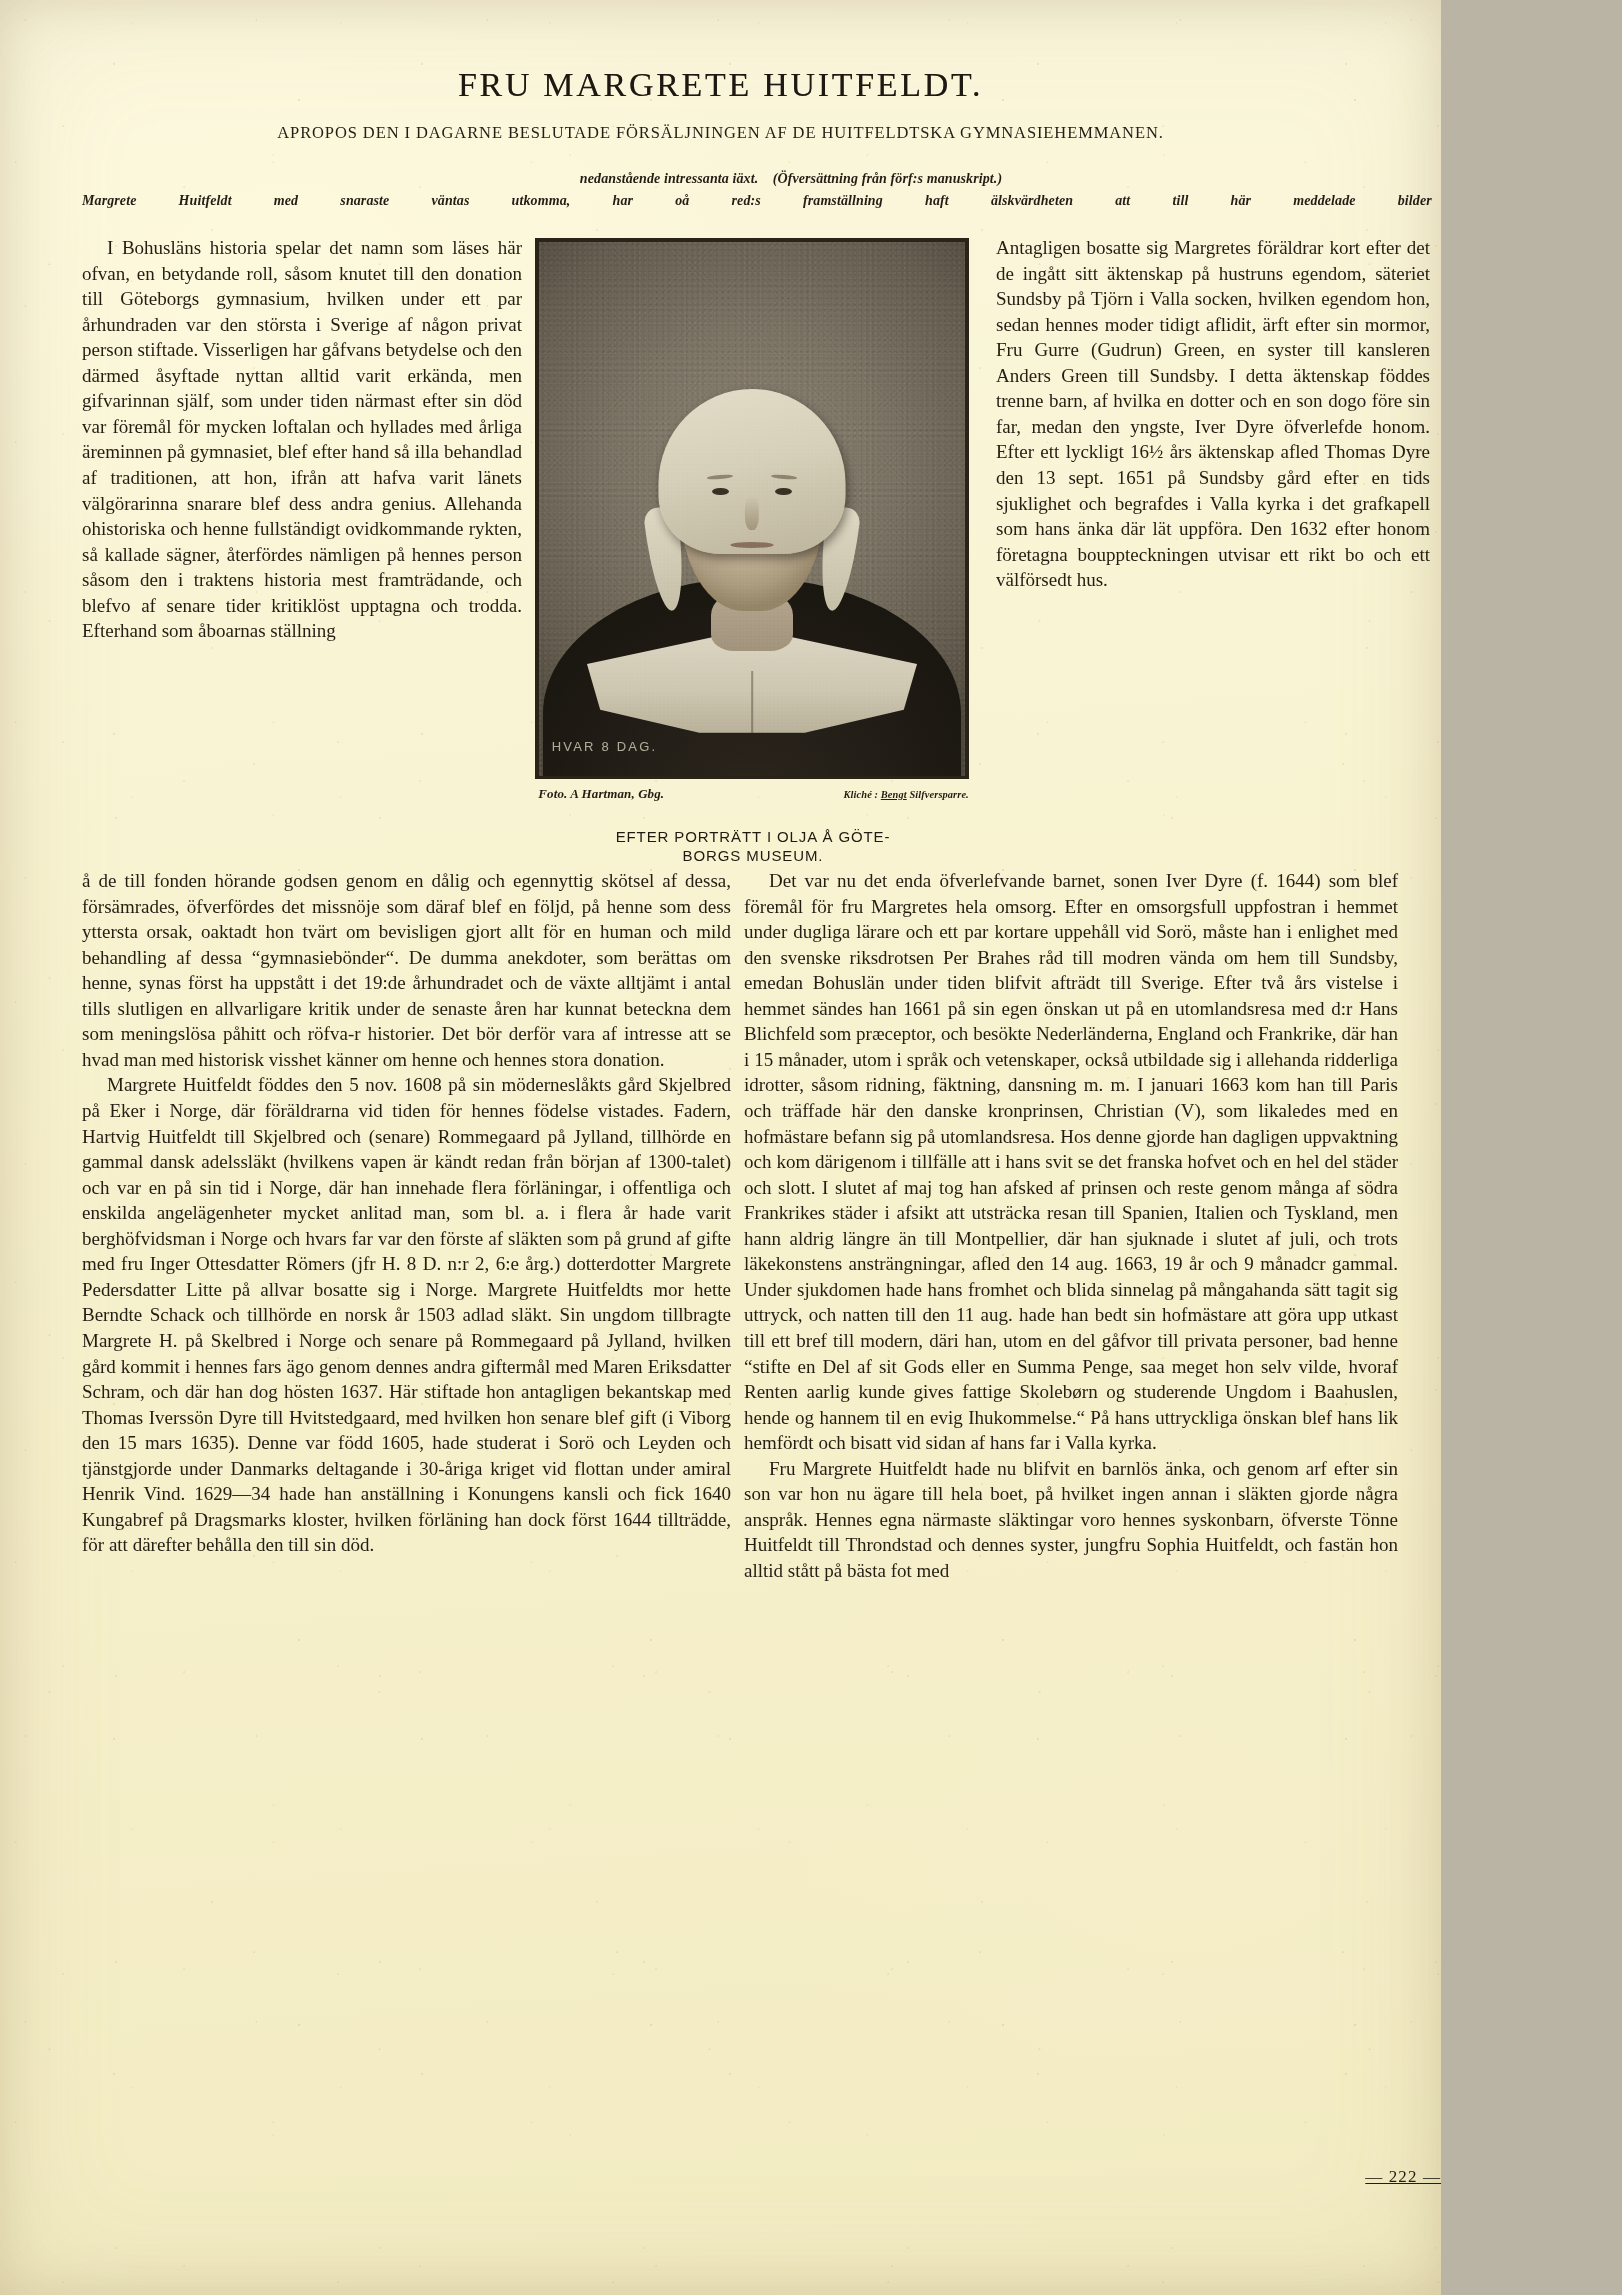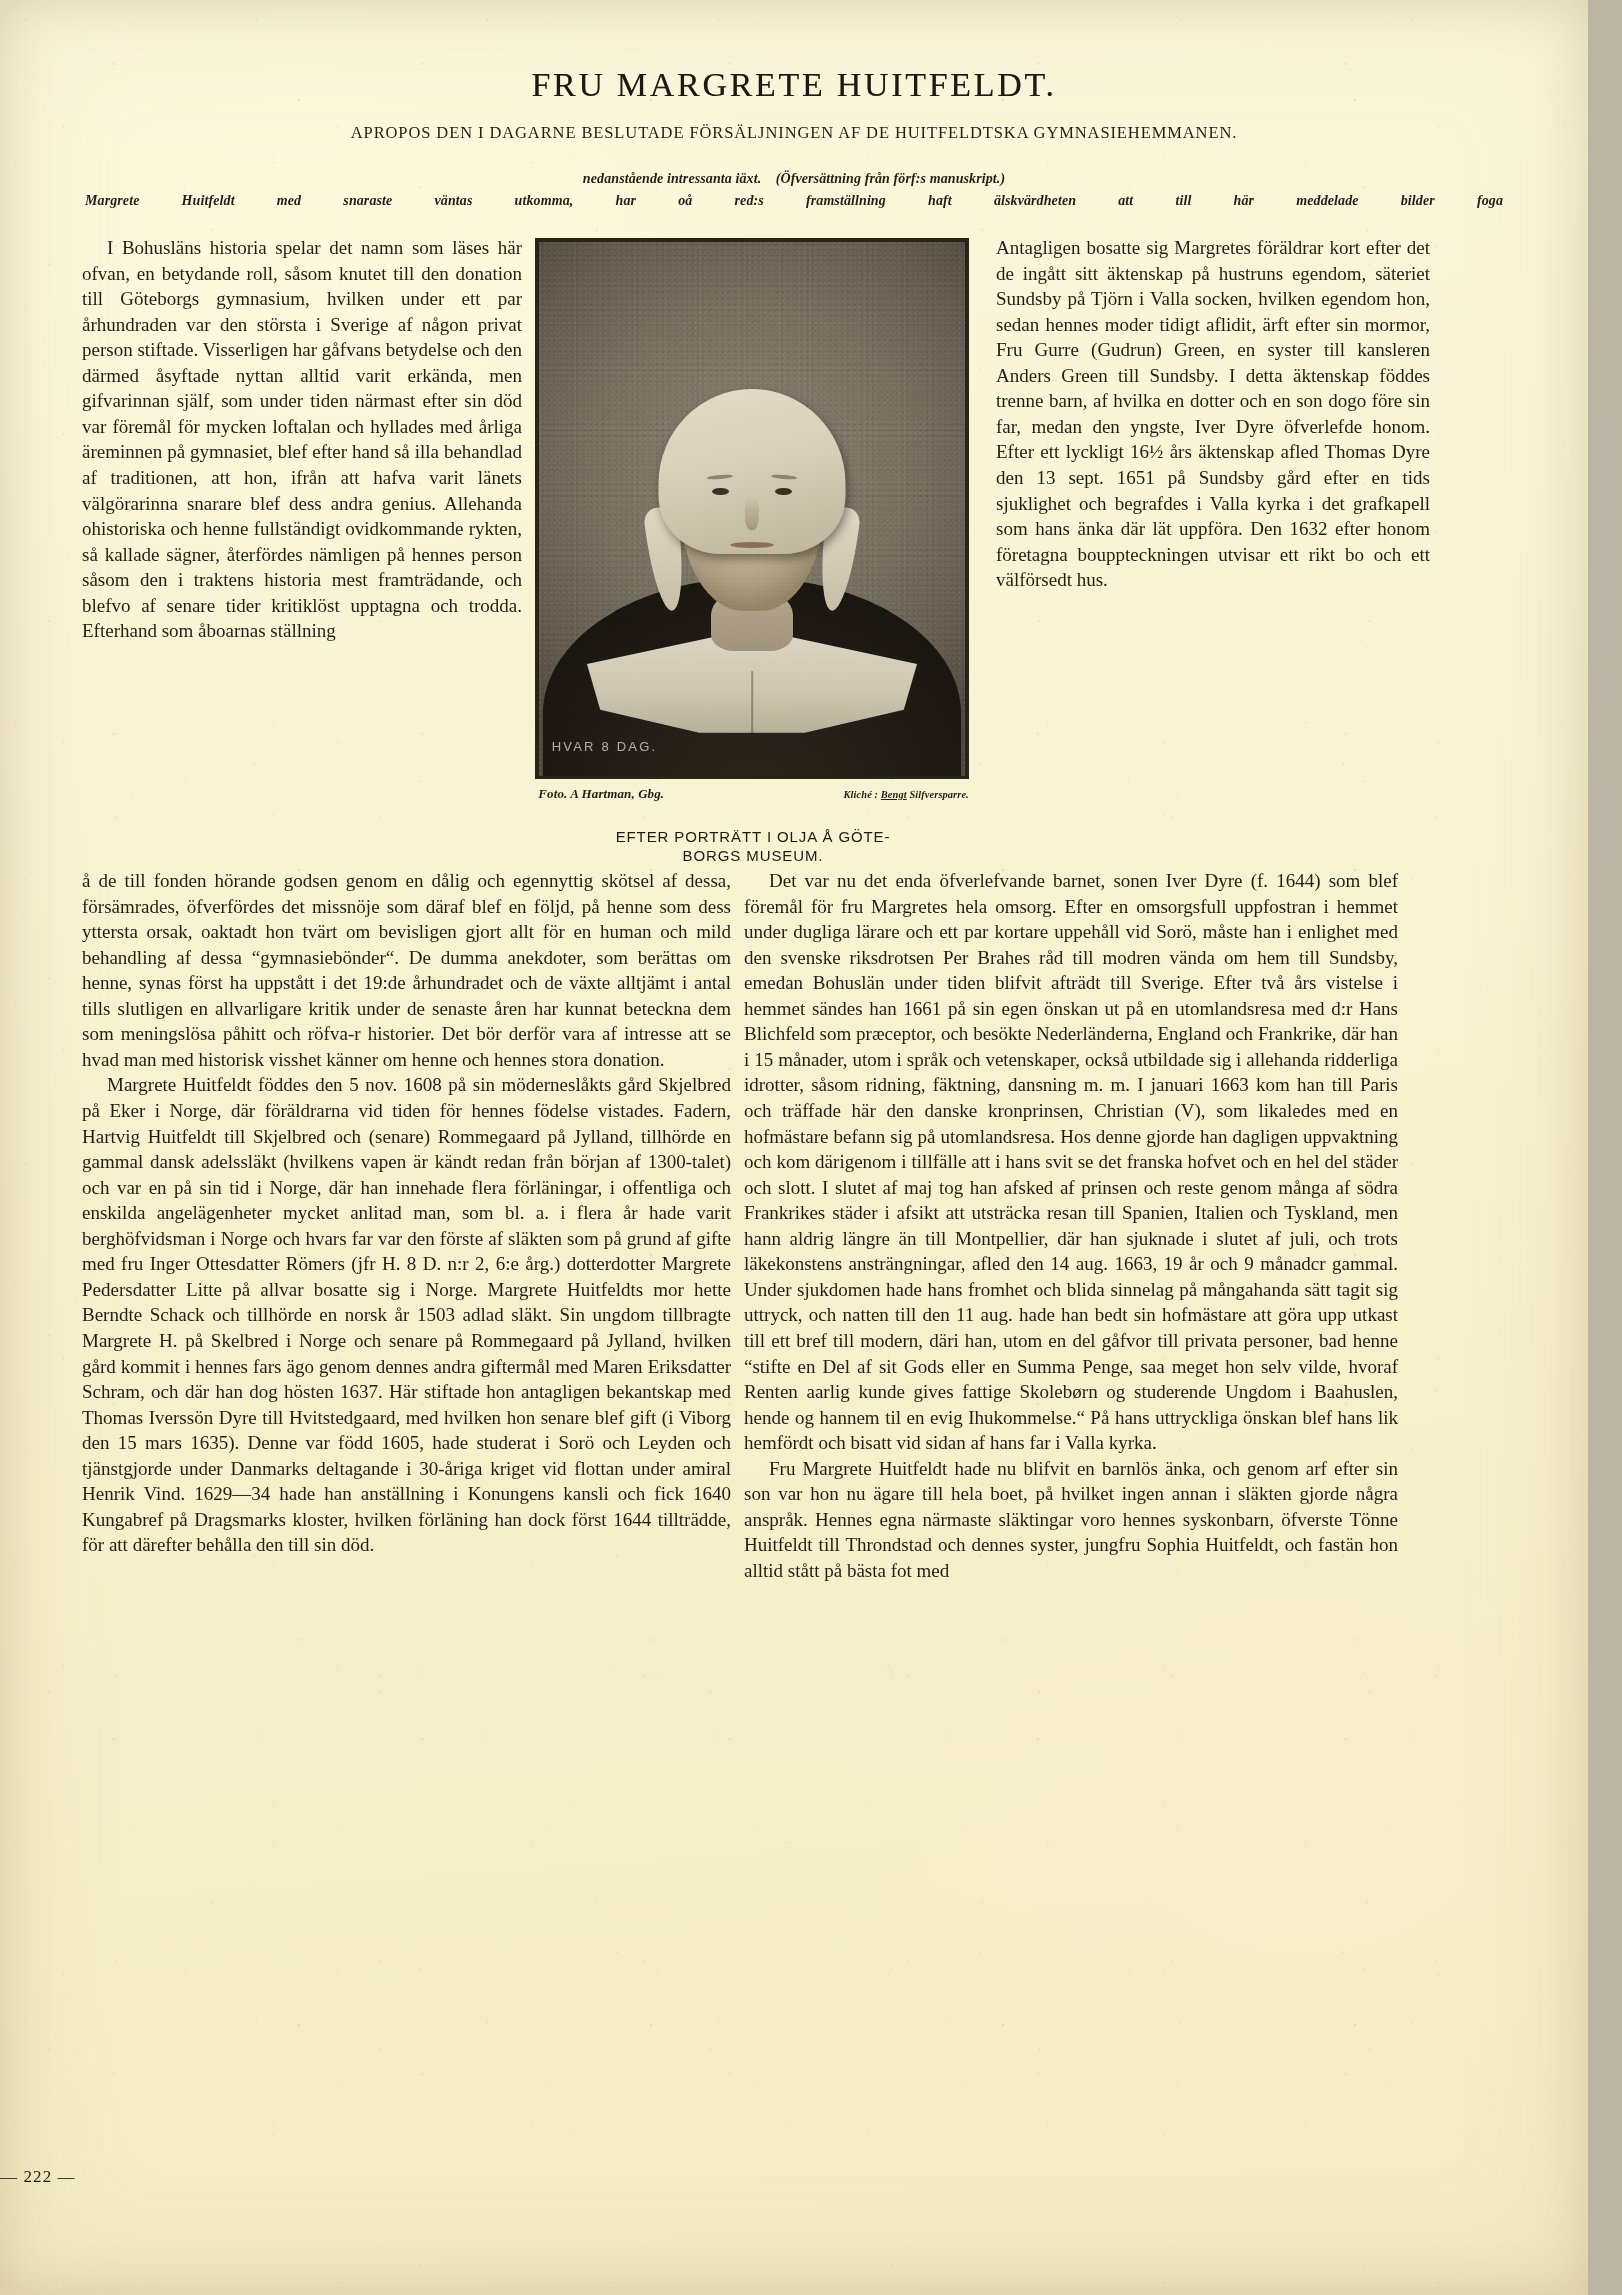--- a/index.html
+++ b/index.html
@@ -3,21 +3,21 @@
 <meta charset="utf-8">
 <title>Fru Margrete Huitfeldt</title>
 <style>
   html, body {
     margin: 0;
     padding: 0;
     background: #b9b4a4;
   }
   .page {
     position: relative;
-    width: 1588px;
+    width: 1441px;
     height: 2295px;
     background:
       radial-gradient(ellipse 770px 495px at 20% 12%, rgba(255,252,224,0.55) 0%, rgba(255,252,224,0) 70%),
       radial-gradient(ellipse 660px 550px at 82% 78%, rgba(246,238,202,0.5) 0%, rgba(246,238,202,0) 72%),
       linear-gradient(176deg, #fbf7dd 0%, #f9f4d4 28%, #f6f0cb 62%, #f2ebc2 100%);
     overflow: hidden;
     box-sizing: border-box;
     font-family: "Liberation Serif", "DejaVu Serif", serif;
     color: #231c14;
   }
@@ -293,25 +293,26 @@
   .plate-caption .line { display: block; }
 
   .lower-zone { display: flex; gap: 13px; align-items: flex-start; margin-top: 2.2px; }
   .col-left-low  { width: 649px; flex: 0 0 649px; }
   .col-right-low { width: 654px; flex: 0 0 654px; }
 
   .folio {
     position: absolute;
     left: 0; right: 0;
     bottom: 108px;
-    text-align: left;
+    text-align: right;
     font-size: 17px;
     letter-spacing: 1.1px;
     color: #241d14;
     z-index: 4;
+    text-decoration: underline;
   }
 </style>
 </head>
 <body>
 
 <div class="page">
   <div class="content">
 
     <h1 class="headline">FRU MARGRETE HUITFELDT.</h1>
     <div class="subhead">APROPOS DEN I DAGARNE BESLUTADE FÖRSÄLJNINGEN AF DE HUITFELDTSKA GYMNASIEHEMMANEN.</div>

